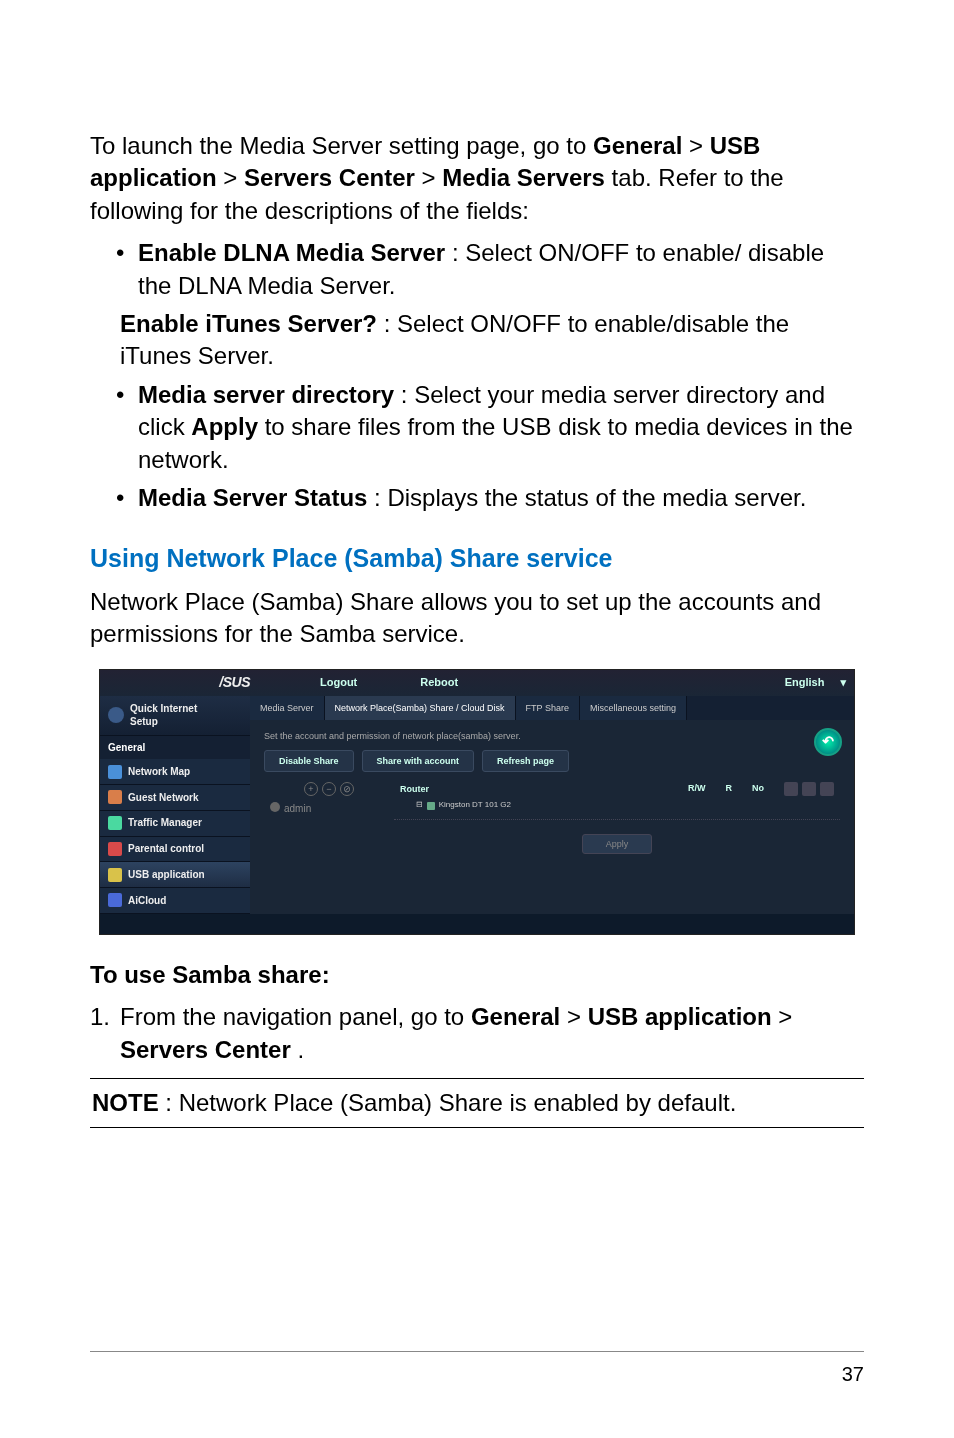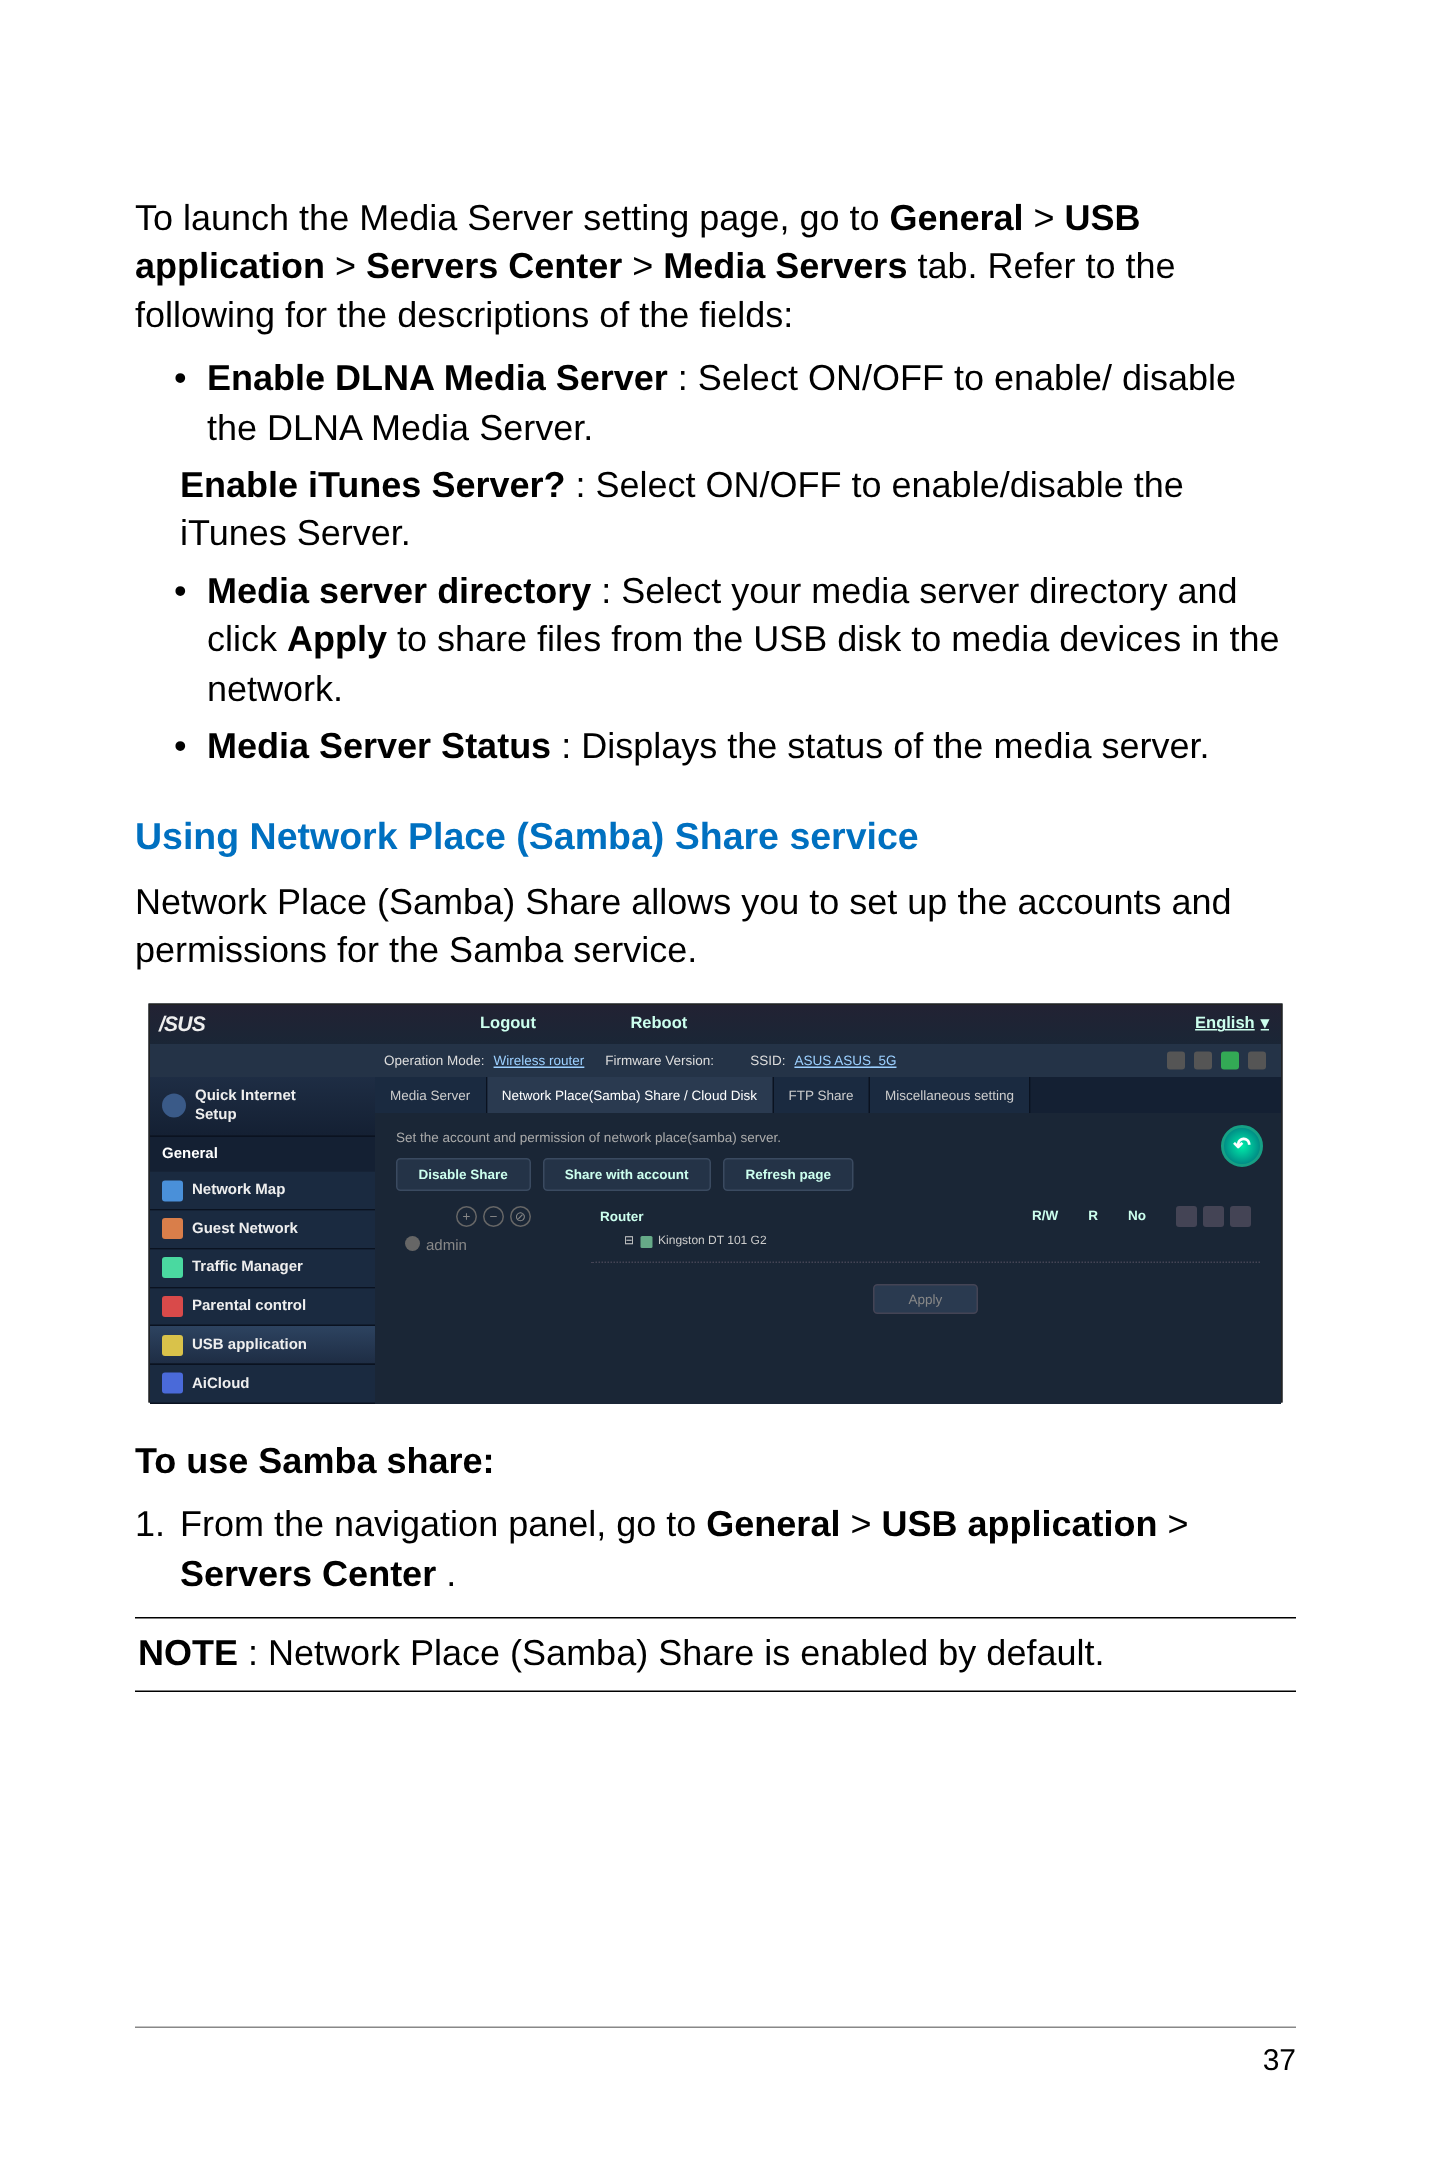--- a/index.html
+++ b/index.html
@@ -4,25 +4,25 @@
 <style>
   * { box-sizing: border-box; margin: 0; padding: 0; }
   body { font-family: "Myriad Pro", "Segoe UI", Arial, sans-serif; width: 954px; height: 1438px; background: #fff; color: #000; font-size: 24px; line-height: 1.35; padding: 130px 90px 50px 90px; position: relative; }
   .intro { margin-bottom: 10px; }
   ul.bullets { list-style: none; padding-left: 48px; margin-bottom: 28px; }
   ul.bullets > li { position: relative; margin-bottom: 6px; }
   ul.bullets > li.b::before { content: "•"; position: absolute; left: -22px; top: 0; }
   .section-heading { color: #0070c0; font-weight: bold; font-size: 25px; margin: 8px 0 10px 0; }
   .para { margin-bottom: 18px; }
   .screenshot { width: 756px; height: 266px; margin: 4px auto 24px auto; background: #0d1a2a; border: 1px solid #222; position: relative; font-family: Arial, sans-serif; }
-  .ss-topbar { height: 26px; background: linear-gradient(#223,#1a2636); display: flex; align-items: center; color: #999; font-size: 10px; }
+  .ss-topbar { height: 26px; background: linear-gradient(#223,#1a2636); display: flex; align-items: center; color: #999; font-size: 10px; text-align: right; }
   .ss-logo { width: 150px; padding-left: 6px; color: #eee; font-weight: bold; font-style: italic; font-size: 14px; letter-spacing: -0.5px; }
   .ss-topbtns { display: flex; flex: 1; justify-content: flex-start; gap: 63px; padding-left: 70px; }
   .ss-btn { color: #cfe; font-weight: bold; font-size: 11px; }
-  .ss-lang { margin-left: auto; margin-right: 8px; color: #cfe; font-weight: bold; font-size: 11px; display: flex; align-items: center; gap: 4px; text-decoration: underline; }
+  .ss-lang { margin-left: auto; margin-right: 8px; color: #cfe; font-weight: bold; font-size: 11px; display: flex; align-items: center; gap: 16px; }
   .ss-infobar { height: 22px; background: #243347; display: flex; align-items: center; font-size: 9px; color: #ccc; padding-left: 156px; gap: 6px; }
   .ss-infobar .u { color: #9cd0ff; text-decoration: underline; }
   .ss-infobar .label { color: #ddd; }
   .ss-icons { margin-left: auto; margin-right: 10px; display: flex; gap: 6px; }
   .ss-icons span { width: 12px; height: 12px; background: #3a5; border-radius: 2px; display: inline-block; }
   .ss-icons span.b { background: #555; }
   .ss-body { display: flex; height: 218px; }
   .ss-sidebar { width: 150px; background: #101826; display: flex; flex-direction: column; }
   .ss-side-qis { height: 40px; padding: 6px 8px; background: linear-gradient(#1e2d44,#142033); color: #eee; font-size: 10px; font-weight: bold; display: flex; align-items: center; gap: 6px; border-bottom: 1px solid #0a1220; }
   .ss-side-qis .ic { width: 16px; height: 16px; background: #3a5a88; border-radius: 50%; }
@@ -107,33 +107,20 @@
     <div class="ss-logo">/SUS</div>
     <div class="ss-topbtns">
       <span class="ss-btn">Logout</span>
       <span class="ss-btn">Reboot</span>
     </div>
     <div class="ss-lang">
       <span>English</span>
       <span>▾</span>
     </div>
   </div>
-  <div class="ss-infobar">
-    <span class="label">Operation Mode: </span>
-    <span class="u">Wireless router</span>
-    <span class="label" style="margin-left:8px;">Firmware Version:</span>
-    <span class="label" style="margin-left:18px;">SSID: </span>
-    <span class="u">ASUS  ASUS_5G</span>
-    <div class="ss-icons">
-      <span class="b"></span>
-      <span class="b"></span>
-      <span></span>
-      <span class="b"></span>
-    </div>
-  </div>
   <div class="ss-body">
     <div class="ss-sidebar">
       <div class="ss-side-qis">
         <span class="ic"></span>
         <div>
           <div>Quick Internet</div>
           <div>Setup</div>
         </div>
       </div>
       <div class="ss-side-head">General</div>

